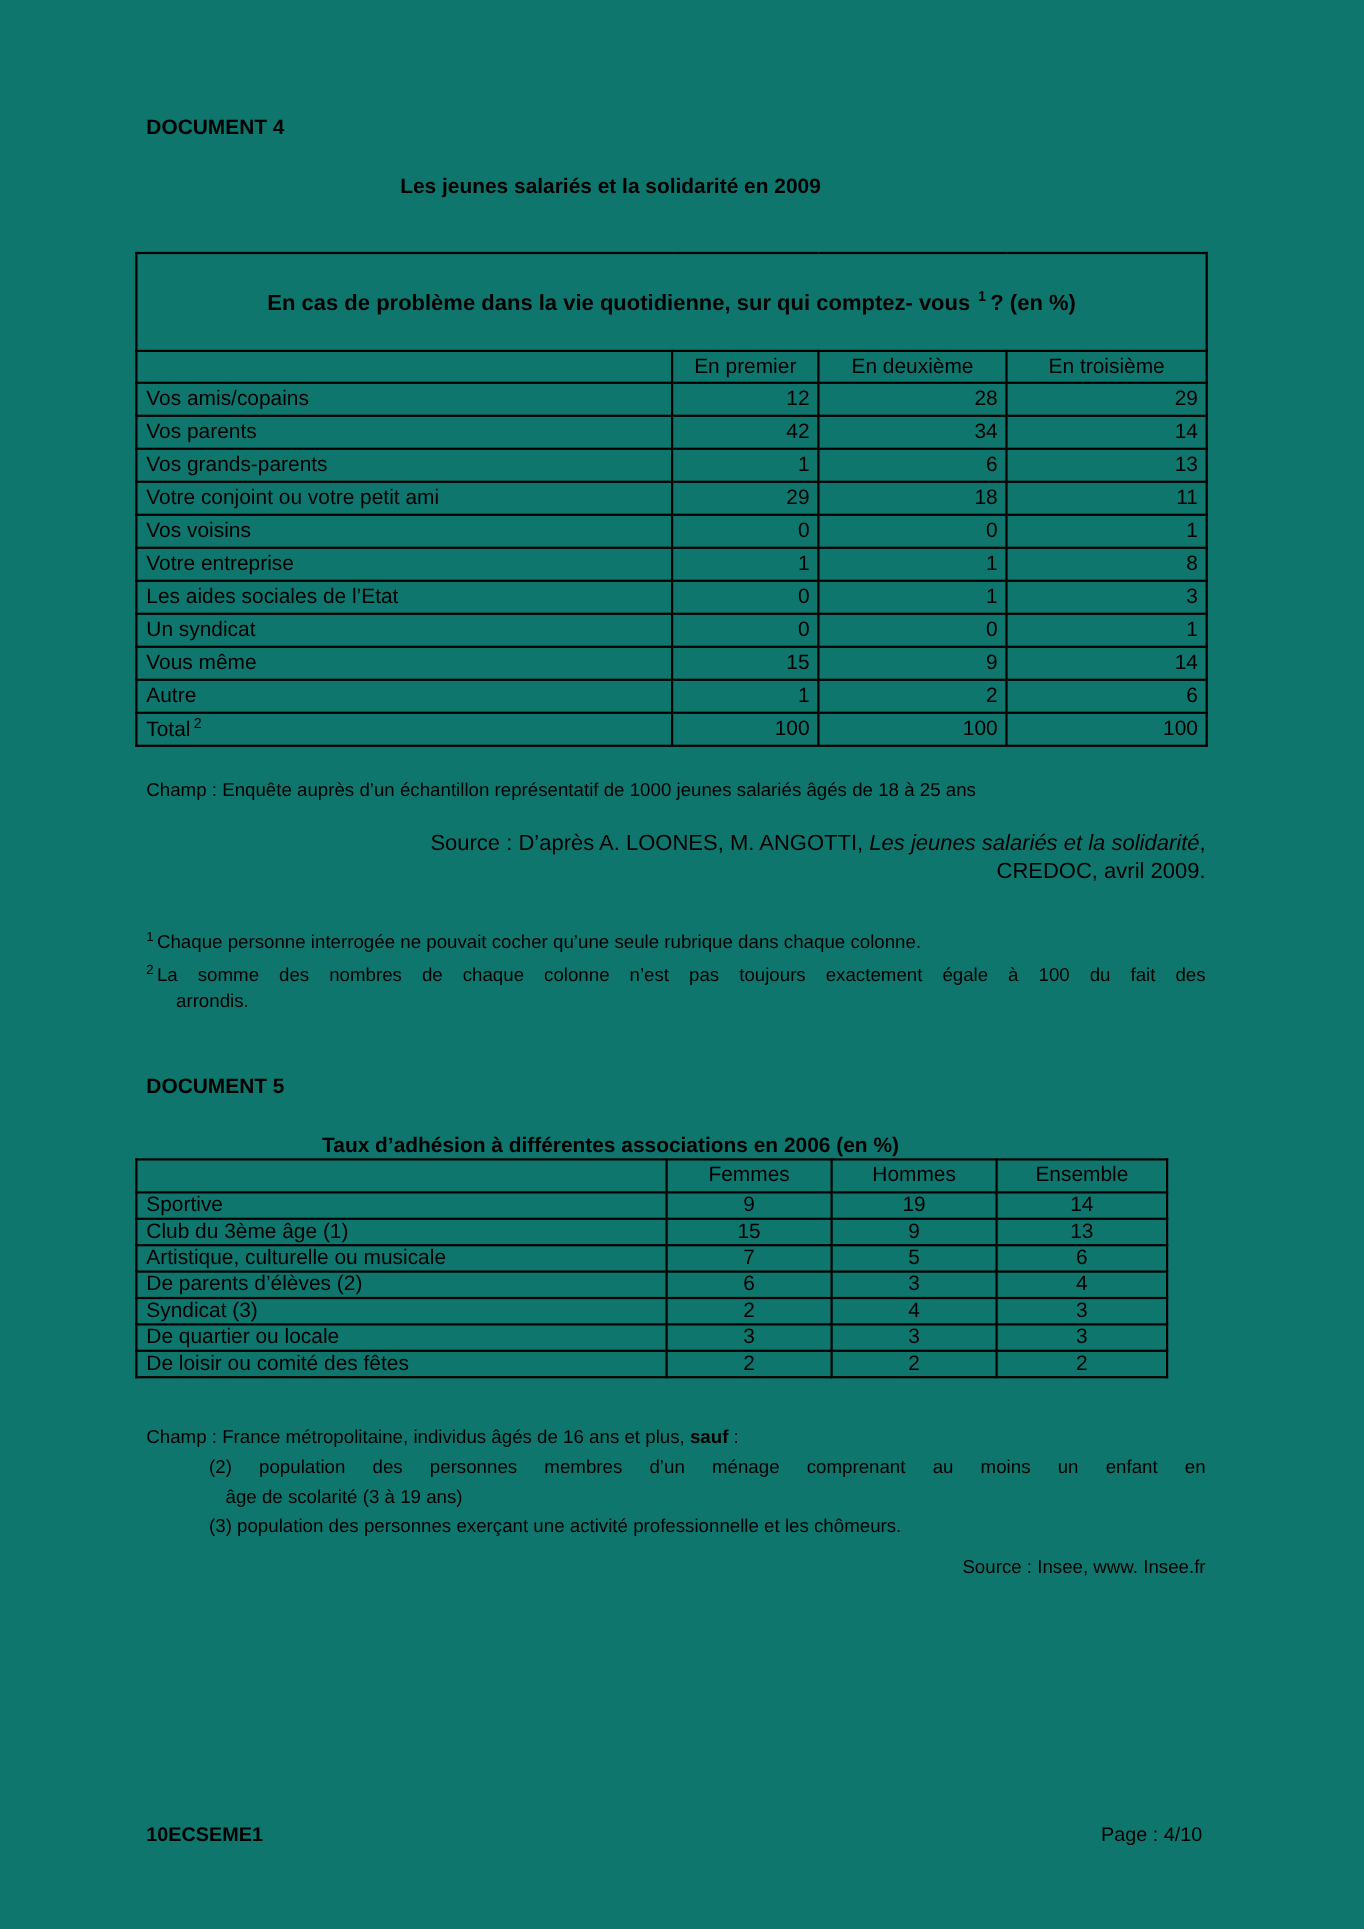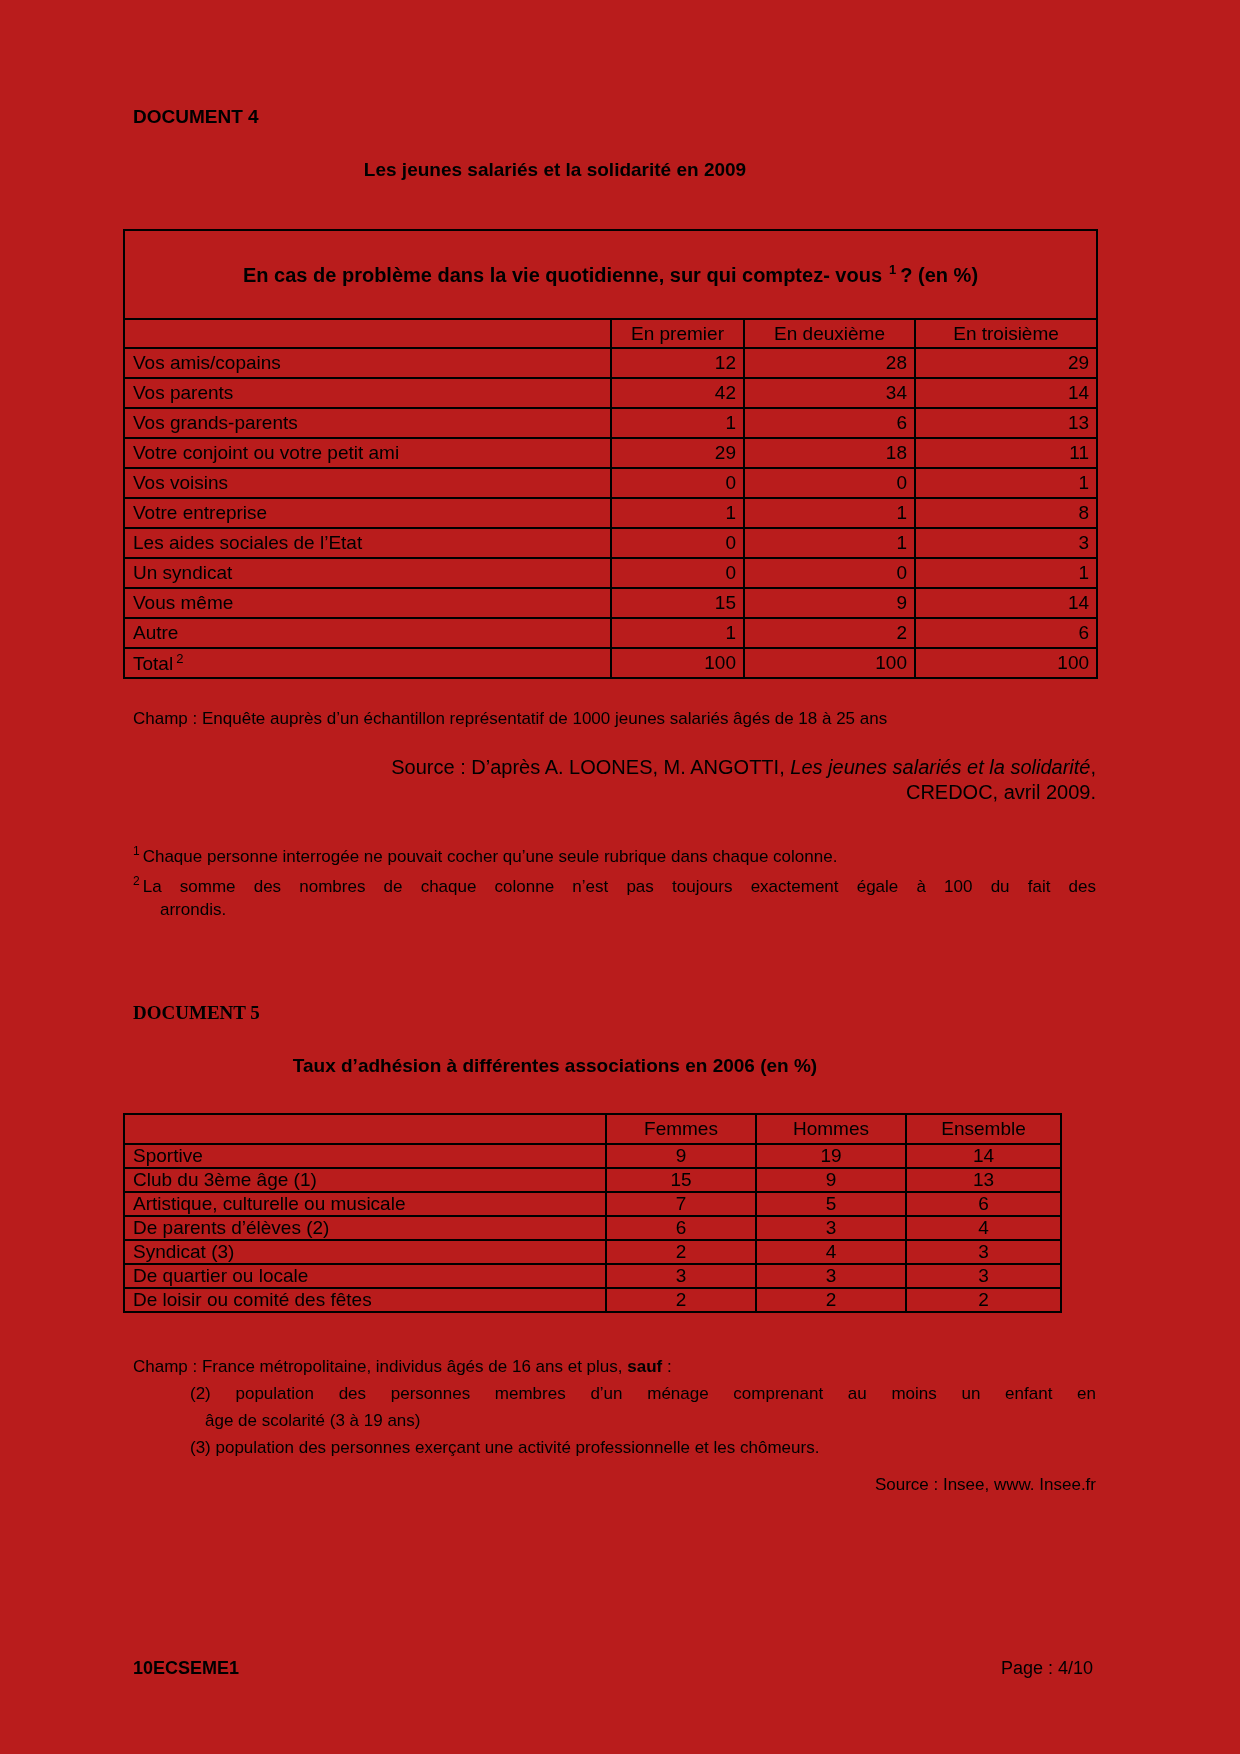--- a/index.html
+++ b/index.html
@@ -3,21 +3,21 @@
 <meta charset="utf-8">
 <style>
   * { margin: 0; padding: 0; box-sizing: border-box; }
   html, body { background: #ffffff; }
   body {
     width: 1240px; height: 1754px;
     font-family: "Liberation Sans", sans-serif;
     color: #000;
     position: relative;
   }
-  .page { position: absolute; inset: 0; background: #b91c1c; }
+  .page { position: absolute; inset: 0; background: #0f766e; }
   .content { position: absolute; left: 123px; top: 0; width: 973px; }
 
   .doc-label {
     margin-top: 106px; margin-left: 10px;
     font-size: 19px; font-weight: bold;
   }
   .doc-title {
     margin-top: 31px;
     width: 864px; text-align: center;
     font-size: 19px; font-weight: bold;
@@ -31,37 +31,37 @@
   .t1 .caption-cell {
     height: 89px; text-align: center; vertical-align: middle;
     font-size: 20px; font-weight: bold; white-space: normal;
   }
   .t1 .caption-cell sup { font-size: 13px; margin: 0 4px 0 7px; }
   .hdr td { height: 29px; text-align: center; vertical-align: middle; }
   .t1 td.lbl { height: 30px; padding-left: 8px; text-align: left; vertical-align: middle; }
   .t1 td.num { text-align: right; padding-right: 7px; vertical-align: middle; }
   .t1 td.lbl sup { font-size: 13px; margin-left: 3px; }
 
-  .t2 { margin-top: 36px; width: 937px; }
+  .t2 { width: 937px; }
   .t2 td.lbl { height: 14px; padding-left: 8px; text-align: left; vertical-align: middle; }
   .t2 td.num { text-align: center; vertical-align: middle; }
   .t2 .hdr td { height: 30px; }
 
   .note { font-size: 17px; margin-left: 10px; }
   .champ1 { margin-top: 30px; }
   .source1 {
     margin-top: 26px; text-align: right;
     font-size: 20px; line-height: 25px;
   }
   .footnotes { margin-top: 34px; line-height: 24px; }
   .footnotes sup { font-size: 12px; margin-right: 3px; }
   .justify-line { text-align: justify; text-align-last: justify; }
   .fn-cont { padding-left: 27px; }
 
-  .doc5-label { margin-top: 80px; font-family: Liberation Serif, serif; }
+  .doc5-label { margin-top: 56px; }
   .champ2 { margin-top: 40px; line-height: 27px; }
   .champ2 .item { padding-left: 57px; }
   .champ2 .item-cont { padding-left: 72px; }
   .champ2 .item-just { width: 963px; }
   .bold { font-weight: bold; }
   .italic { font-style: italic; }
   .source2 { margin-top: 14px; text-align: right; font-size: 17px; }
 
   .footer {
     position: absolute; top: 1658px; left: 133px; right: 147px;

